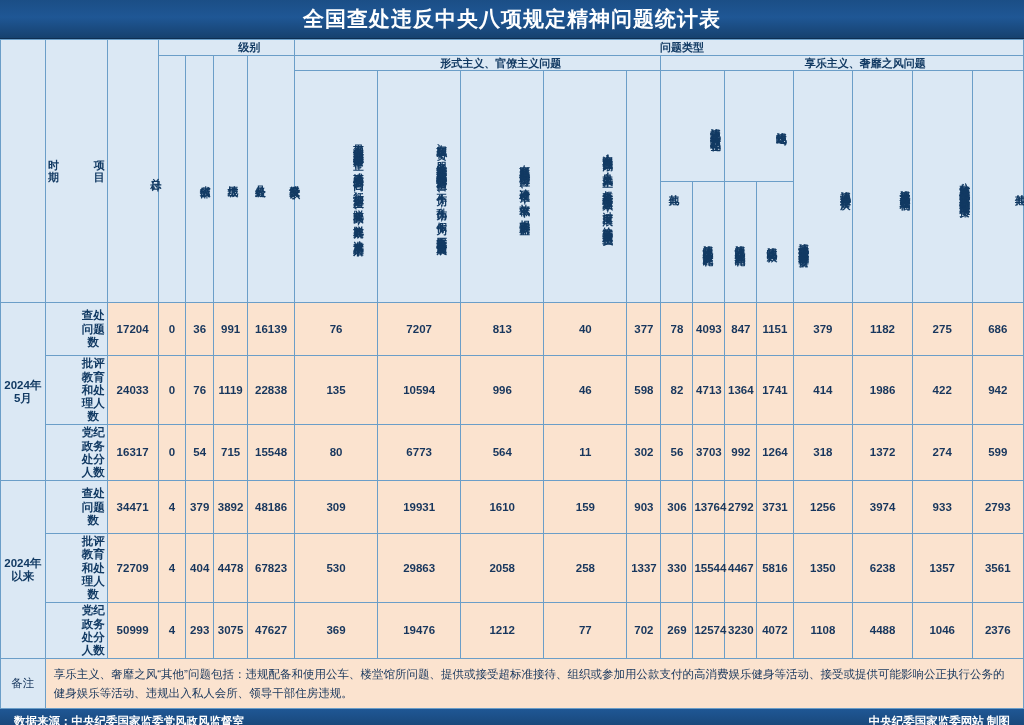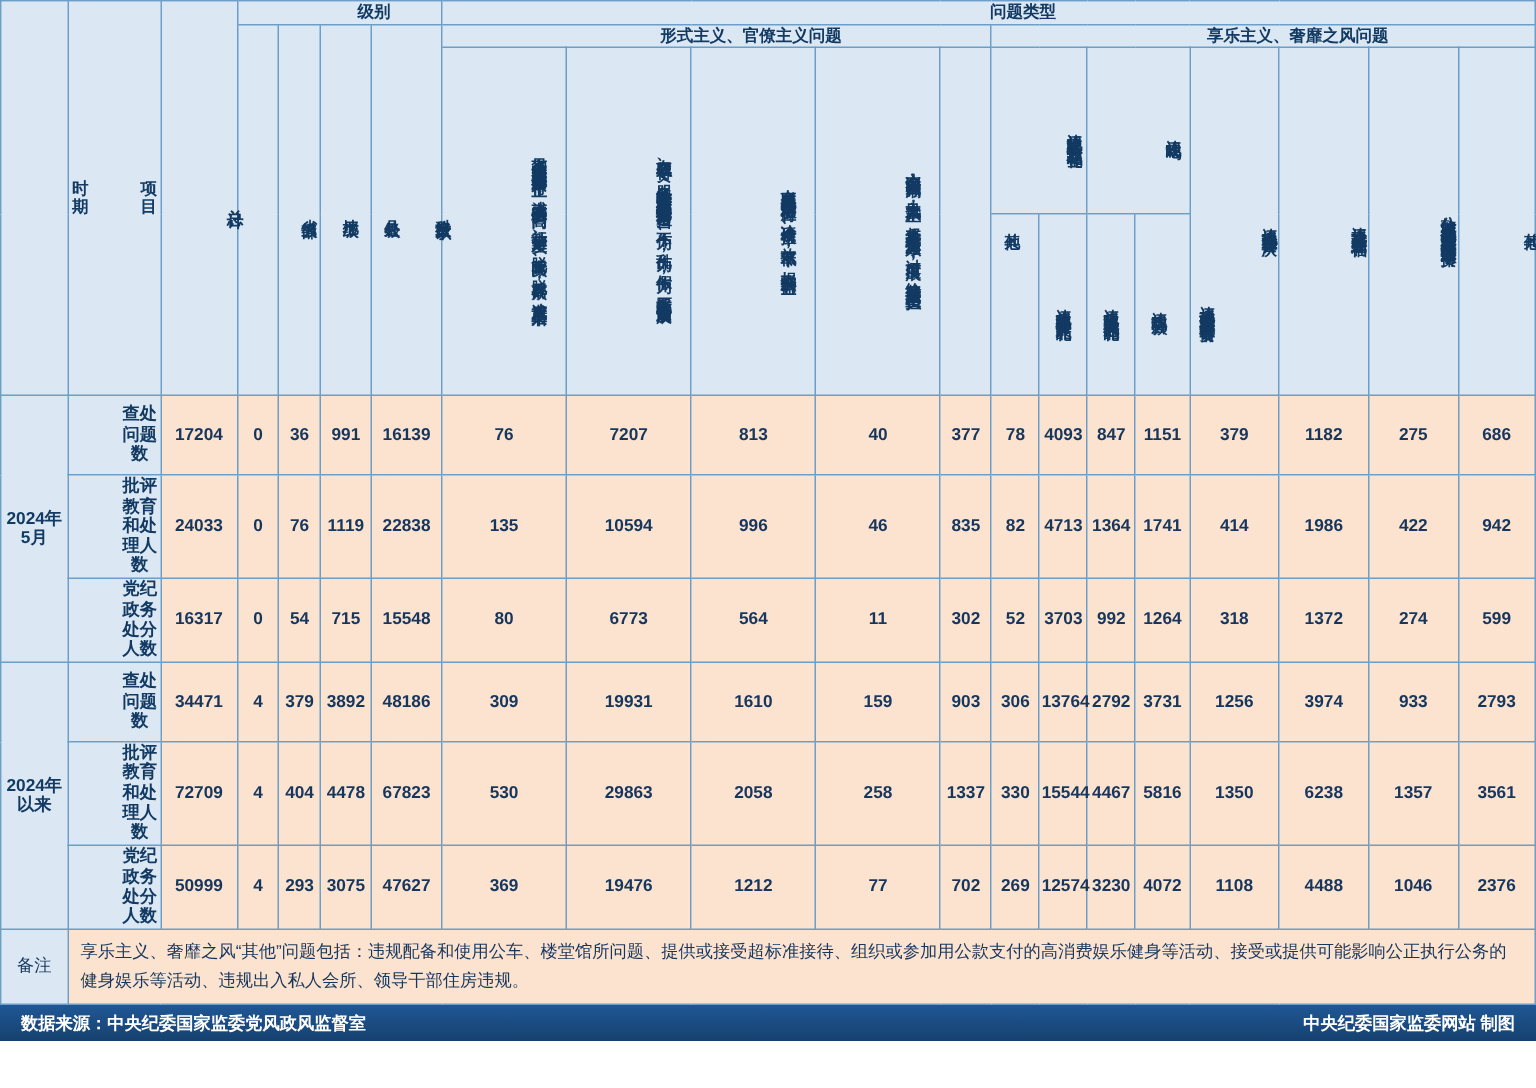--- a/index.html
+++ b/index.html
@@ -102,20 +102,21 @@
     box-sizing:border-box;
   }
   .footer .left{flex:0 0 auto;}
   .footer .right{margin-left:auto;}
 </style>
 </head>
 <body>
 
 <div class="page">
 
+  <div class="title-bar">全国查处违反中央八项规定精神问题统计表</div>
 
   <table>
     <colgroup>
       <col style="width:42px">
       <col style="width:58px">
       <col style="width:48px">
       <col style="width:26px">
       <col style="width:26px">
       <col style="width:32px">
       <col style="width:44px">
@@ -291,21 +292,21 @@
       <td class="row-label">批评教育和处理人数</td>
       <td class="cell-data">24033</td>
       <td class="cell-data">0</td>
       <td class="cell-data">76</td>
       <td class="cell-data">1119</td>
       <td class="cell-data">22838</td>
       <td class="cell-data">135</td>
       <td class="cell-data">10594</td>
       <td class="cell-data">996</td>
       <td class="cell-data">46</td>
-      <td class="cell-data">835</td>
+      <td class="cell-data">598</td>
       <td class="cell-data">82</td>
       <td class="cell-data">4713</td>
       <td class="cell-data">1364</td>
       <td class="cell-data">1741</td>
       <td class="cell-data">414</td>
       <td class="cell-data">1986</td>
       <td class="cell-data">422</td>
       <td class="cell-data">942</td>
     </tr>
     <tr>
@@ -313,21 +314,21 @@
       <td class="cell-data">16317</td>
       <td class="cell-data">0</td>
       <td class="cell-data">54</td>
       <td class="cell-data">715</td>
       <td class="cell-data">15548</td>
       <td class="cell-data">80</td>
       <td class="cell-data">6773</td>
       <td class="cell-data">564</td>
       <td class="cell-data">11</td>
       <td class="cell-data">302</td>
-      <td class="cell-data">52</td>
+      <td class="cell-data">56</td>
       <td class="cell-data">3703</td>
       <td class="cell-data">992</td>
       <td class="cell-data">1264</td>
       <td class="cell-data">318</td>
       <td class="cell-data">1372</td>
       <td class="cell-data">274</td>
       <td class="cell-data">599</td>
     </tr>
 
     <tr>

